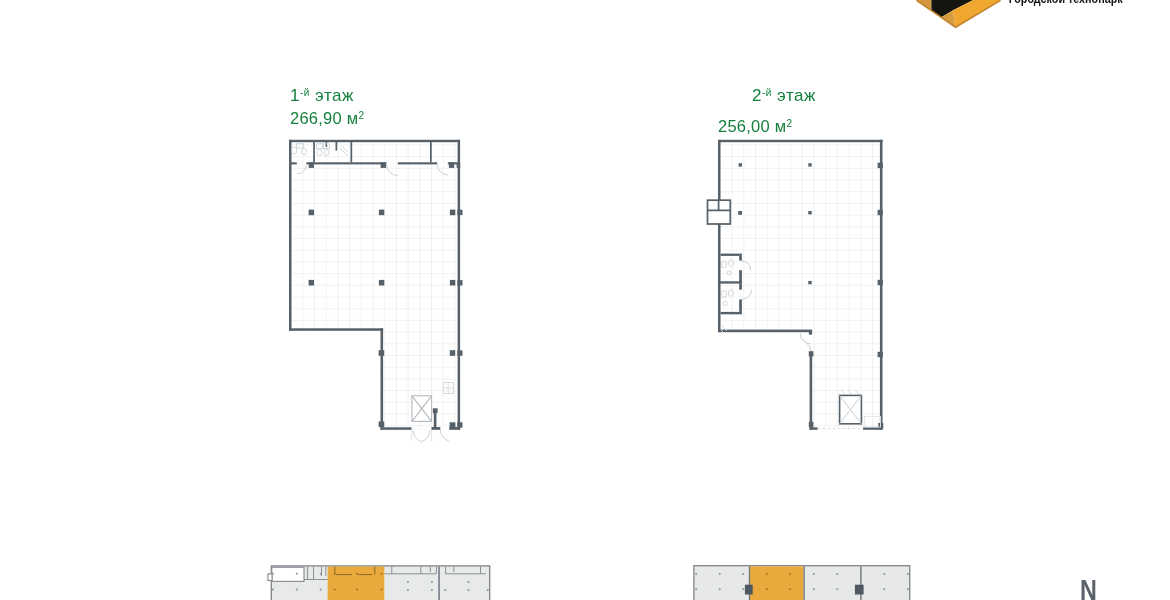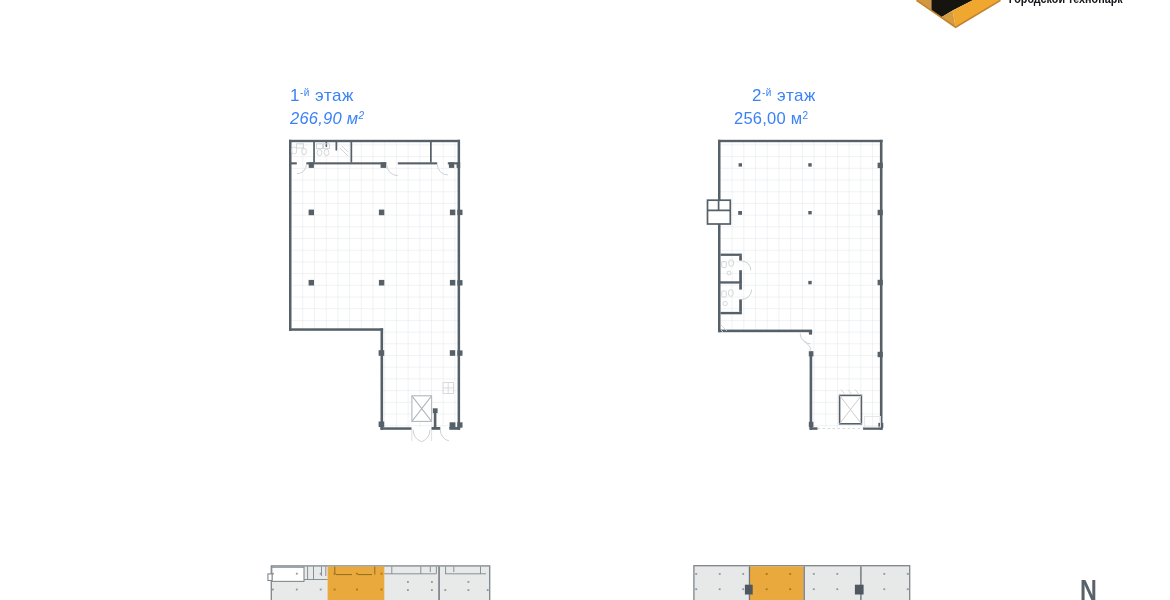--- a/index.html
+++ b/index.html
@@ -1,18 +1,18 @@
 <!DOCTYPE html>
 <html><head>
 <meta charset="utf-8">
 <style>
 html,body{margin:0;padding:0;}
 body{width:1170px;height:600px;overflow:hidden;background:#ffffff;position:relative;font-family:"Liberation Sans",sans-serif;}
 .abs{position:absolute;}
-.title{color:#3b82f6;font-size:16.5px;letter-spacing:0.25px;white-space:nowrap;line-height:1;}
+.title{color:#15803d;font-size:16.5px;letter-spacing:0.25px;white-space:nowrap;line-height:1;}
 .t1{font-size:17px;letter-spacing:0.5px;}
 sup.s{vertical-align:5.1px;}
 sup.s{font-size:10px;}
 </style>
 </head>
 <body>
 
 <svg class="abs" style="left:900px;top:0;" width="115" height="32" viewBox="900 0 115 32">
   <polygon points="916,0 931.4,0 931.4,10.6" fill="#d3973f"></polygon>
   <polygon points="931.4,0 973.2,0 952.6,10.6 941.3,17.3 931.4,10.6" fill="#16140f"></polygon>
@@ -20,25 +20,25 @@
   <polygon points="973.2,0 1001,0 955.6,27.2 952.6,10.6" fill="#f0a72f"></polygon>
   <path d="M916.5,0.4 L955.6,27.2 L1000.5,0.4" fill="none" stroke="#c2832d" stroke-width="1.6"></path>
 </svg>
 
 <svg class="abs" style="left:1000px;top:0;" width="170" height="14" viewBox="1000 0 170 14">
     <text x="1008.7" y="2.9" font-family="Liberation Sans, sans-serif" font-size="12.5" font-weight="bold" fill="#15161a" textLength="114" lengthAdjust="spacingAndGlyphs">Городской технопарк</text>
   </svg>
 
 <div class="abs title t1" style="left:290px;top:87px;">1<sup class="s">-й</sup> этаж</div>
 
-<div class="abs title" style="left:290px;top:110px;font-style:italic;">266,90 м<sup class="s">2</sup></div>
+<div class="abs title" style="left:290px;top:110px;">266,90 м<sup class="s">2</sup></div>
 
 <div class="abs title t1" style="left:752px;top:87px;">2<sup class="s">-й</sup> этаж</div>
 
-<div class="abs title" style="left:718px;top:110px;margin-left:16px;">256,00 м<sup class="s">2</sup></div>
+<div class="abs title" style="left:718px;top:118px;">256,00 м<sup class="s">2</sup></div>
 
 <svg class="abs" style="left:283px;top:135px;" width="192" height="312" viewBox="283 135 192 312">
 <defs>
 <pattern id="gr1" x="291.6" y="227.3" width="11.7" height="11.7" patternUnits="userSpaceOnUse">
 <path d="M11.7,0 V11.7 H0" fill="none" stroke="#e0e4e6" stroke-width="0.95"></path>
 </pattern>
 </defs>
 
 <path d="M291.5,142 L457.6,142 L457.6,427.3 L383.1,427.3 L383.1,330.8 L291.5,330.8 Z" fill="url(#gr1)"></path>
 <g fill="#556069">

